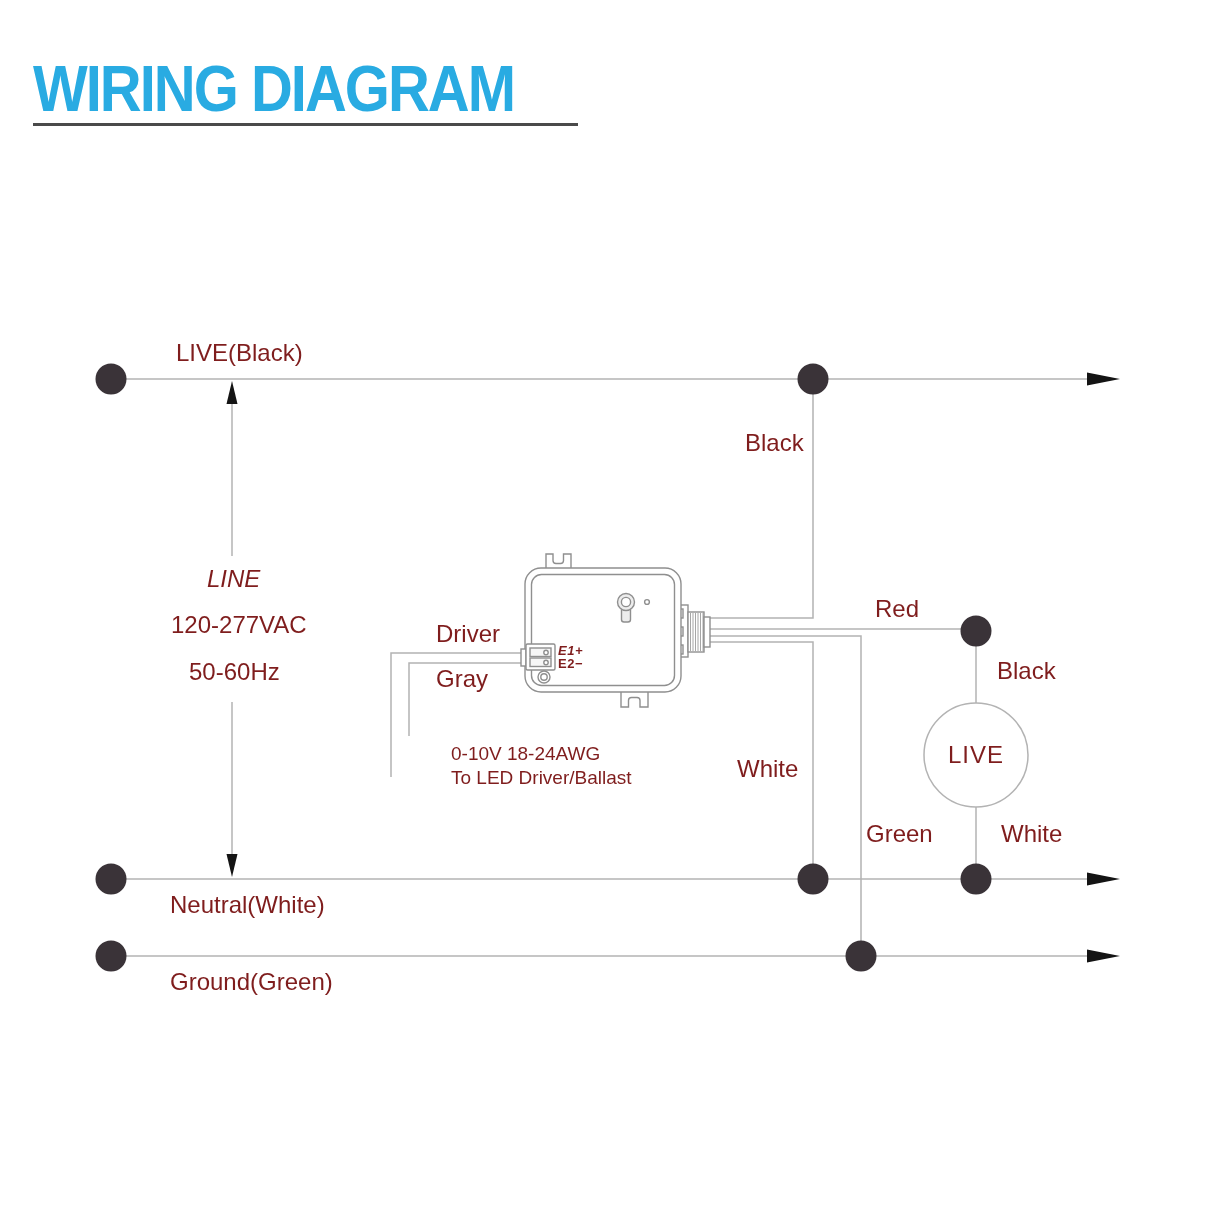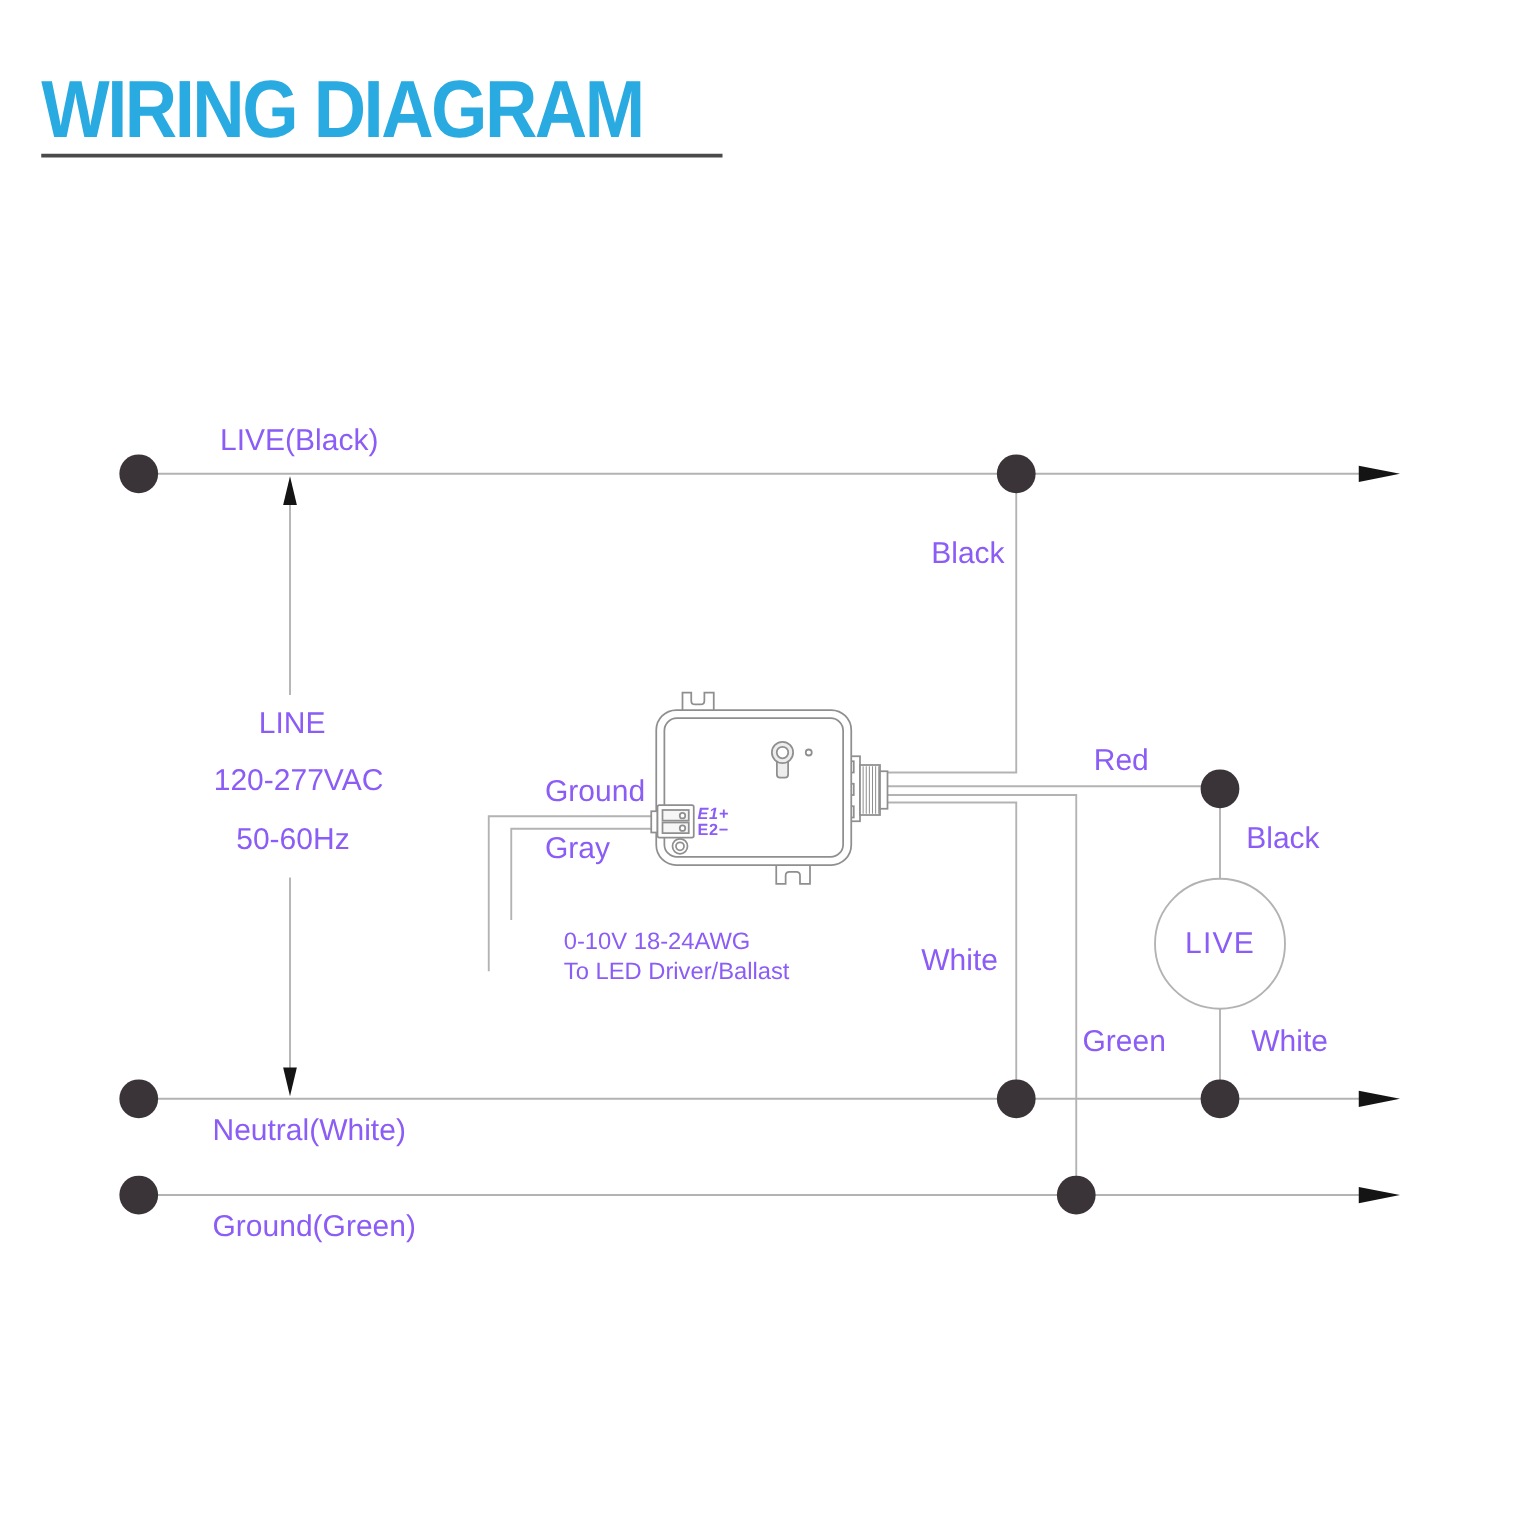--- a/index.html
+++ b/index.html
@@ -18,21 +18,21 @@
     transform:scaleY(1.12);transform-origin:left top;
     color:#29ABE2;
   }
   .title-underline{
     position:absolute;left:33px;top:123px;width:545px;height:3px;
     background:#4a4a4a;
   }
   .diagram-svg{position:absolute;left:0;top:0;}
   .lbl{
     position:absolute;font-size:24px;line-height:1.05;white-space:nowrap;
-    color:#8b5cf6;
+    color:#7f1d1d;
   }
   .lbl-small{font-size:19px;margin-left:44px;}
   .lbl-load{width:120px;text-align:center;font-size:24px;letter-spacing:1px;}
   .lbl-terminal{font-size:13px;font-weight:bold;line-height:12px;letter-spacing:0.5px;}
 </style>
 </head>
 <body>
 
 <div class="page">
 
@@ -117,24 +117,24 @@
       <circle cx="544" cy="677" r="6" fill="#ffffff"></circle>
       <circle cx="544" cy="677" r="3.2" fill="#ffffff"></circle>
     </g>
 
     <circle cx="976" cy="755" r="52" fill="#ffffff" stroke="#b3b3b3" stroke-width="1.5"></circle>
   </svg>
 
   <div class="lbl" style="left:176px;top:340px;">LIVE(Black)</div>
   <div class="lbl" style="left:745px;top:430px;">Black</div>
   <div class="lbl" style="left:875px;top:596px;">Red</div>
-  <div class="lbl" style="left:436px;top:621px;">Ground</div>
+  <div class="lbl" style="left:436px;top:621px;">Driver</div>
   <div class="lbl" style="left:436px;top:666px;">Gray</div>
 
-  <div class="lbl" style="left:207px;top:566px;">LINE</div>
+  <div class="lbl" style="left:207px;top:566px;font-style:italic;">LINE</div>
   <div class="lbl" style="left:171px;top:612px;">120-277VAC</div>
   <div class="lbl" style="left:189px;top:659px;">50-60Hz</div>
 
   <div class="lbl lbl-small" style="left:407px;top:744px;">0-10V 18-24AWG</div>
   <div class="lbl lbl-small" style="left:407px;top:768px;">To LED Driver/Ballast</div>
 
   <div class="lbl" style="left:737px;top:756px;">White</div>
   <div class="lbl" style="left:866px;top:821px;">Green</div>
   <div class="lbl" style="left:997px;top:658px;">Black</div>
   <div class="lbl" style="left:1001px;top:821px;">White</div>

